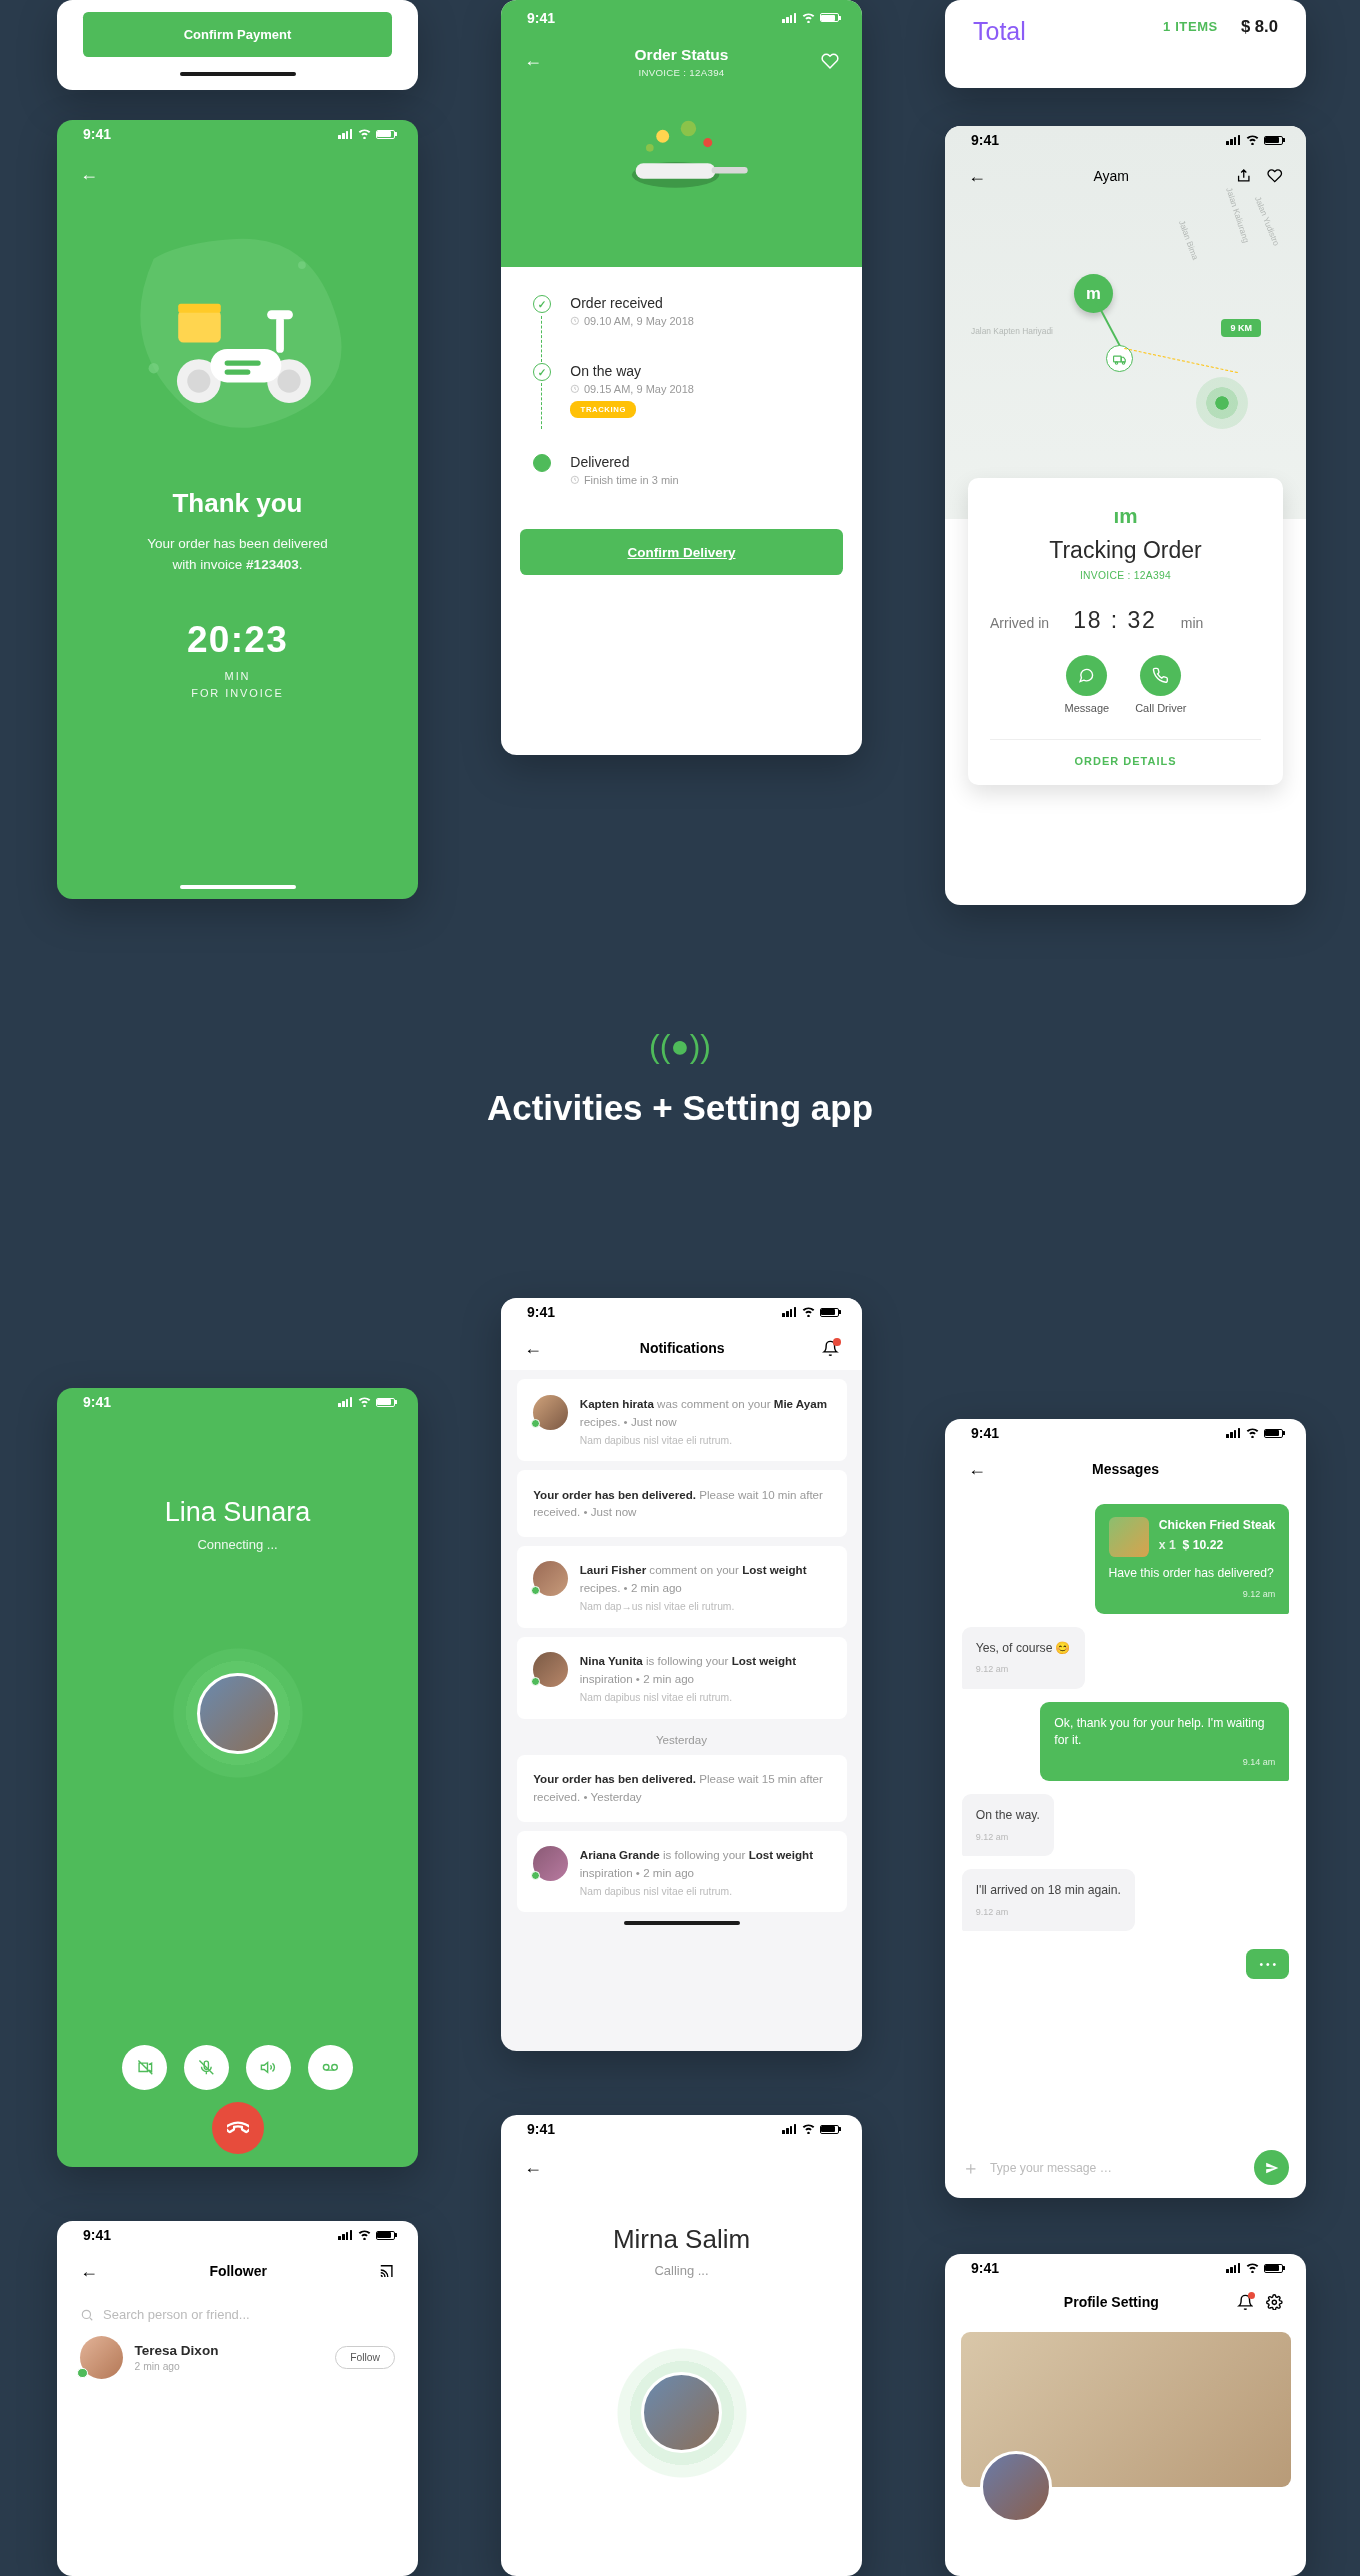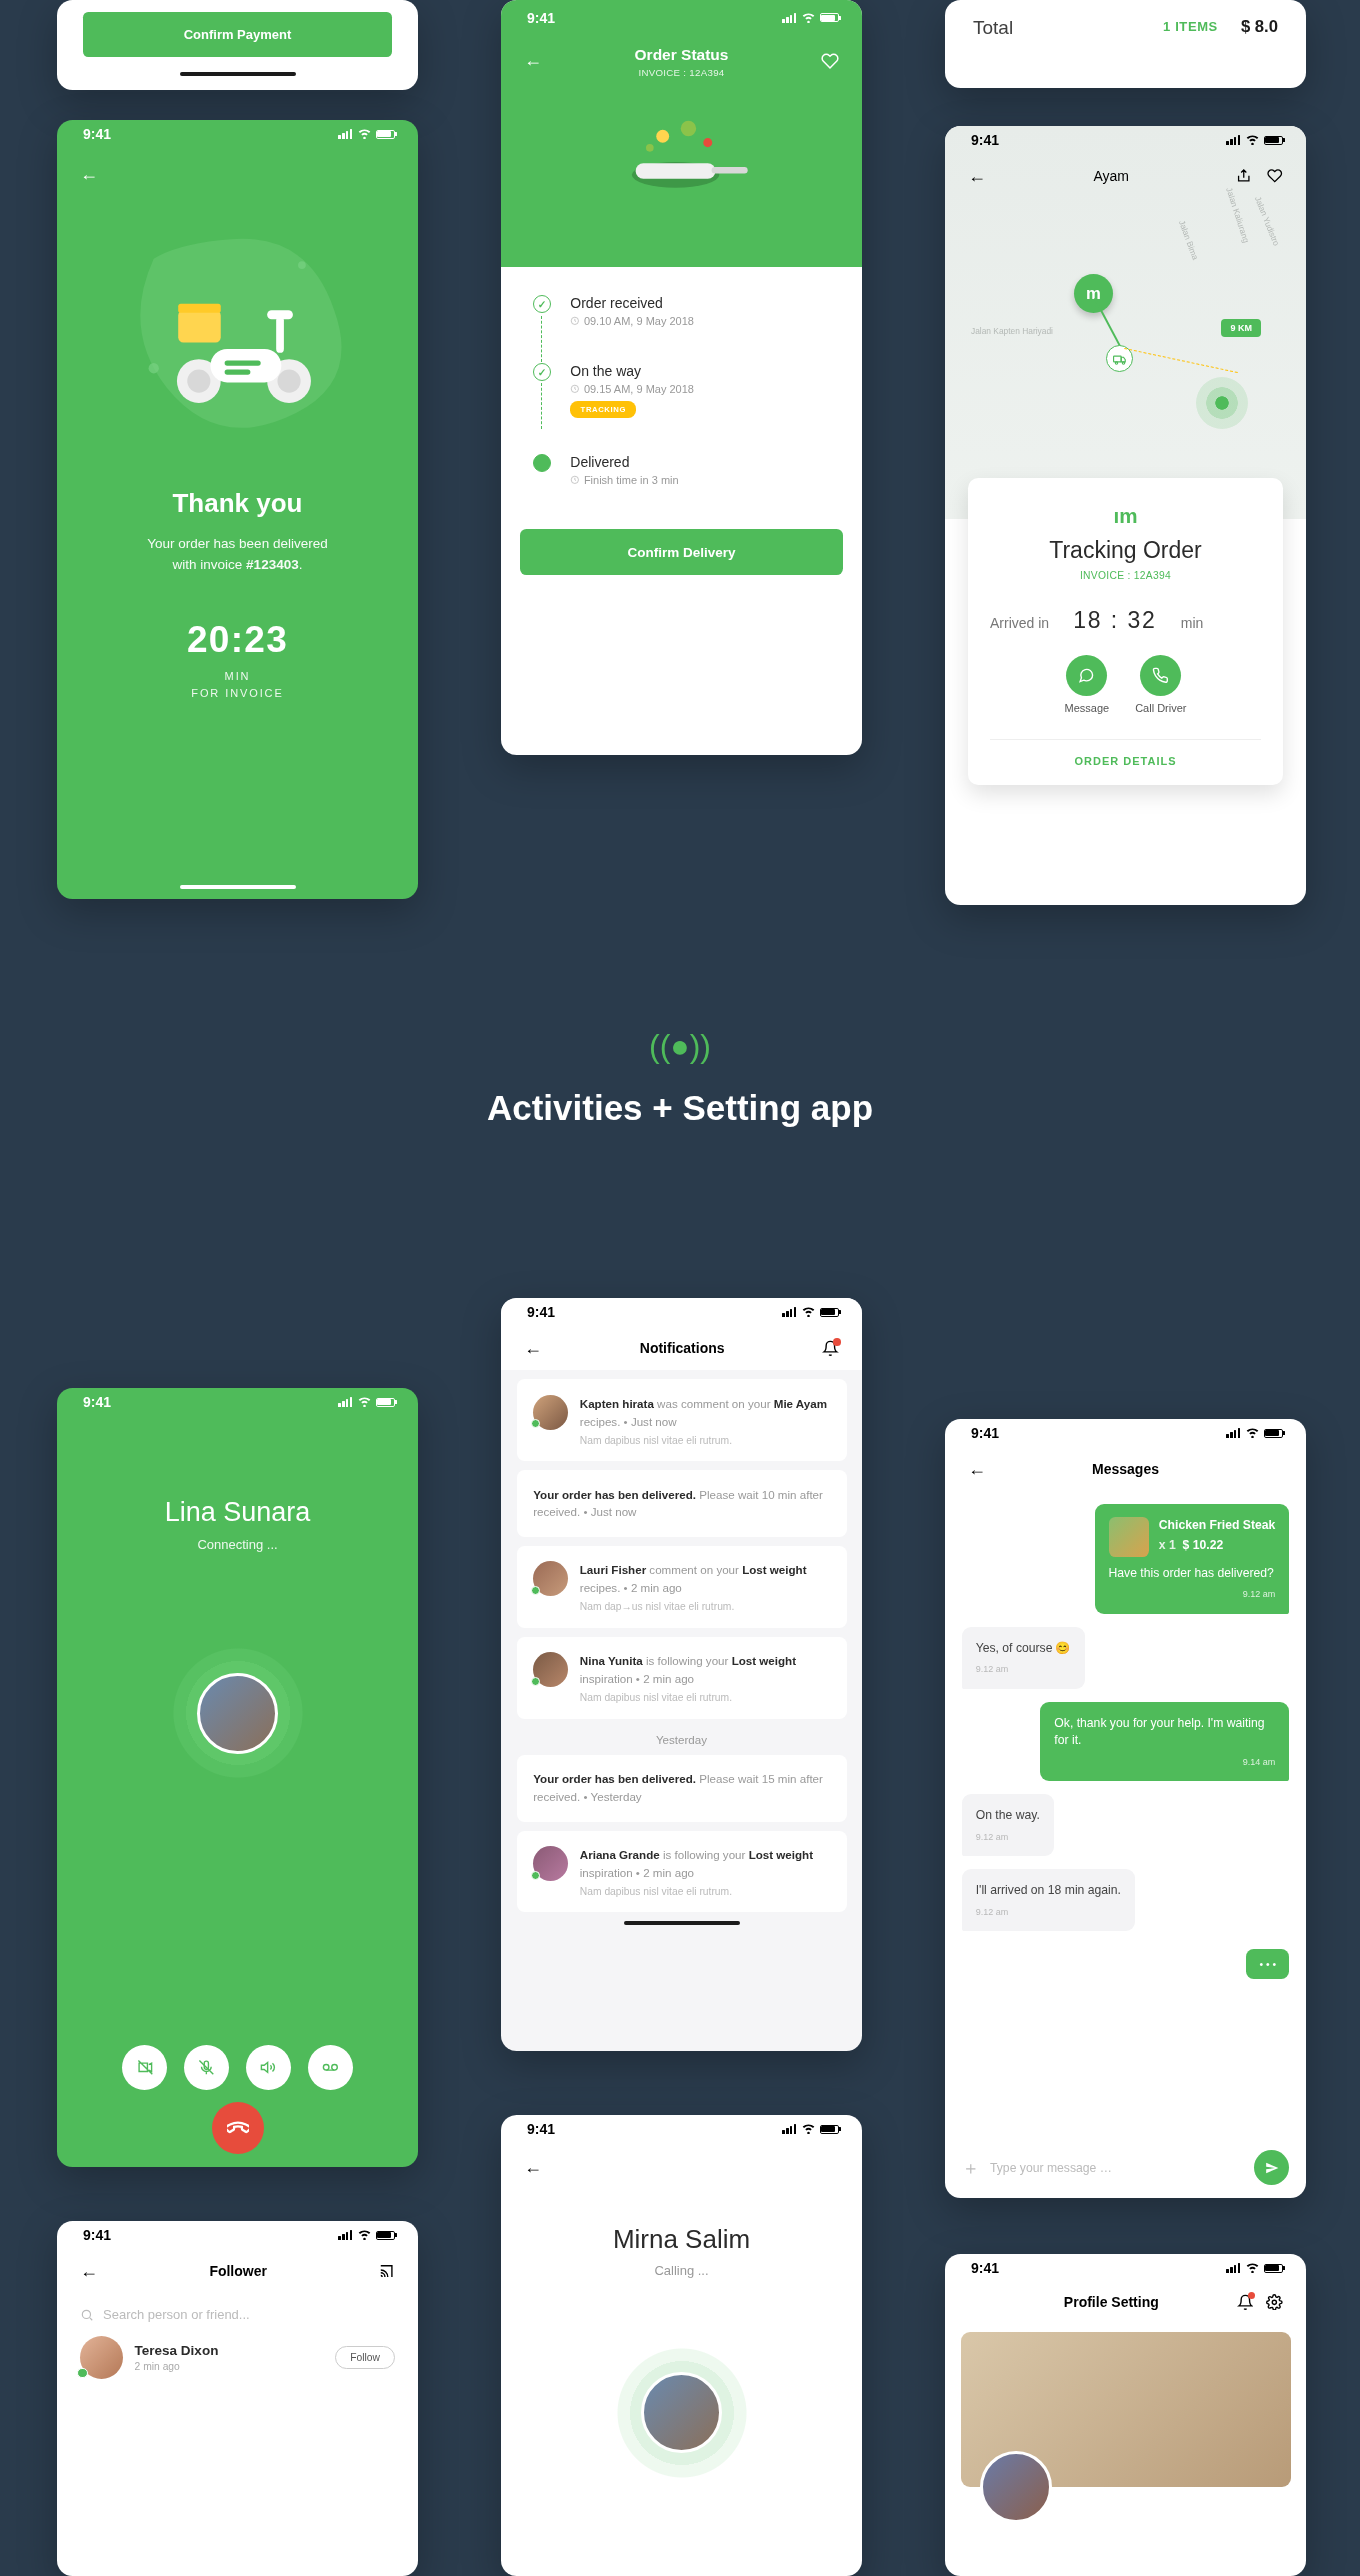--- a/index.html
+++ b/index.html
@@ -38,21 +38,21 @@
 .batt::after { content:''; position:absolute; right:-2.6px; top:1.9px; width:1.9px; height:3.9px; background:currentColor; border-radius:0 0.6px 0.6px 0;}
 .batt::before { content:''; position:absolute; left:0.6px; top:0.6px; bottom:0.6px; width:14px; background:currentColor; border-radius:1px;}
 
 
 #s-confirm { left:57px; top:0; width:361px; height:90px; background:#fff;}
 #s-confirm .btn{ margin:11.6px 26px 0; background:#4fbb5a; color:#fff; height:45px; border-radius:5.2px; display:flex; align-items:center; justify-content:center; font-weight:700; font-size:13px;}
 #s-confirm .home-ind{ width:116px;height:3.9px;background:#1b1b1b;border-radius:1.9px;margin:15.5px auto 0;}
 
 
 #s-total { left:945px; top:0; width:361px; height:88px; display:flex; justify-content:space-between; align-items:flex-start; padding:16.7px 28px;}
-#s-total .lbl{font-size:19px;font-weight:500;color:#404040;}
+#s-total .lbl{font-size:25px;font-weight:500;color:#8b5cf6;}
 #s-total .items{color:#4fbb5a;font-size:13px;font-weight:600;letter-spacing:0.6px;}
 #s-total .price{font-size:16.7px;font-weight:700;color:#1b1b1b;}
 #s-total .right{display:flex;gap:23px;align-items:center;}
 
 
 #s-status { left:501px; top:0; width:361px; height:755px;}
 #s-status .header{ background:#4fbb5a; height:267px; color:#fff; padding-top:3.9px;}
 #s-status .top-row{display:flex;justify-content:space-between;align-items:center;padding:11.6px 23px 0;}
 #s-status .title-area{text-align:center;margin-top:2.6px;}
 #s-status .t1{font-size:15.5px;font-weight:600;}
@@ -60,21 +60,21 @@
 #s-status .pan-ill{height:129px; display:flex; justify-content:center; align-items:center; margin-top:13px;}
 #s-status .body{background:#fff;padding:28px 32px;}
 .step{display:flex;gap:19.3px;margin-bottom:36px;position:relative;}
 .step-ic{width:18px;height:18px;border-radius:50%;border:1.9px solid #4fbb5a;background:#fff;flex-shrink:0;display:flex;align-items:center;justify-content:center;color:#4fbb5a;font-weight:700;font-size:10.3px;}
 .step-ic.filled{background:#4fbb5a;}
 .step3-row{display:flex;gap:19.3px;margin-top:11px;}
 .step-line{position:absolute;left:8.4px;top:20.6px;width:1.3px;height:46px;border-left:1.3px dashed #4fbb5a;}
 .step-txt .st{font-size:14px;color:#2b2b2b;font-weight:500;}
 .step-txt .sd{font-size:11px;color:#999;margin-top:3.9px;display:flex;align-items:center;gap:3.9px;}
 .track-pill{display:inline-block;background:#ffc107;color:#fff;font-size:7.7px;font-weight:700;padding:3.9px 10.3px;border-radius:7.7px;margin-top:6.4px;letter-spacing:0.6px;}
-#s-status .confirm-btn{margin:15.5px 19.3px 15.5px;background:#4fbb5a;color:#fff;height:46px;border-radius:6.4px;display:flex;align-items:center;justify-content:center;font-weight:700;font-size:13.5px;}
+#s-status .confirm-btn{margin:15.5px 19.3px 15.5px;background:#4fbb5a;color:#fff;height:46px;border-radius:6.4px;display:flex;align-items:center;justify-content:center;font-weight:700;font-size:13.5px;text-decoration:underline;}
 
 
 #s-thank{ left:57px; top:120px; width:361px; height:779px; background:#4fbb5a; color:#fff;}
 #s-thank .back-row{padding:15.5px 23px 0;}
 #s-thank .blob{height:303px;display:flex;justify-content:center;align-items:center;}
 #s-thank .ty{font-size:26px;font-weight:700;text-align:center;}
 #s-thank .msg{font-size:13.5px;text-align:center;margin-top:15.5px;line-height:1.55;opacity:.95;padding:0 44px;}
 #s-thank .tm{font-size:37px;font-weight:600;text-align:center;margin-top:43px;letter-spacing:1.3px;}
 #s-thank .tm-sub{font-size:11px;text-align:center;margin-top:9px;letter-spacing:1.9px;opacity:.9;}
 #s-thank .tm-sub2{font-size:11px;text-align:center;margin-top:5.2px;letter-spacing:1.9px;opacity:.9;}

